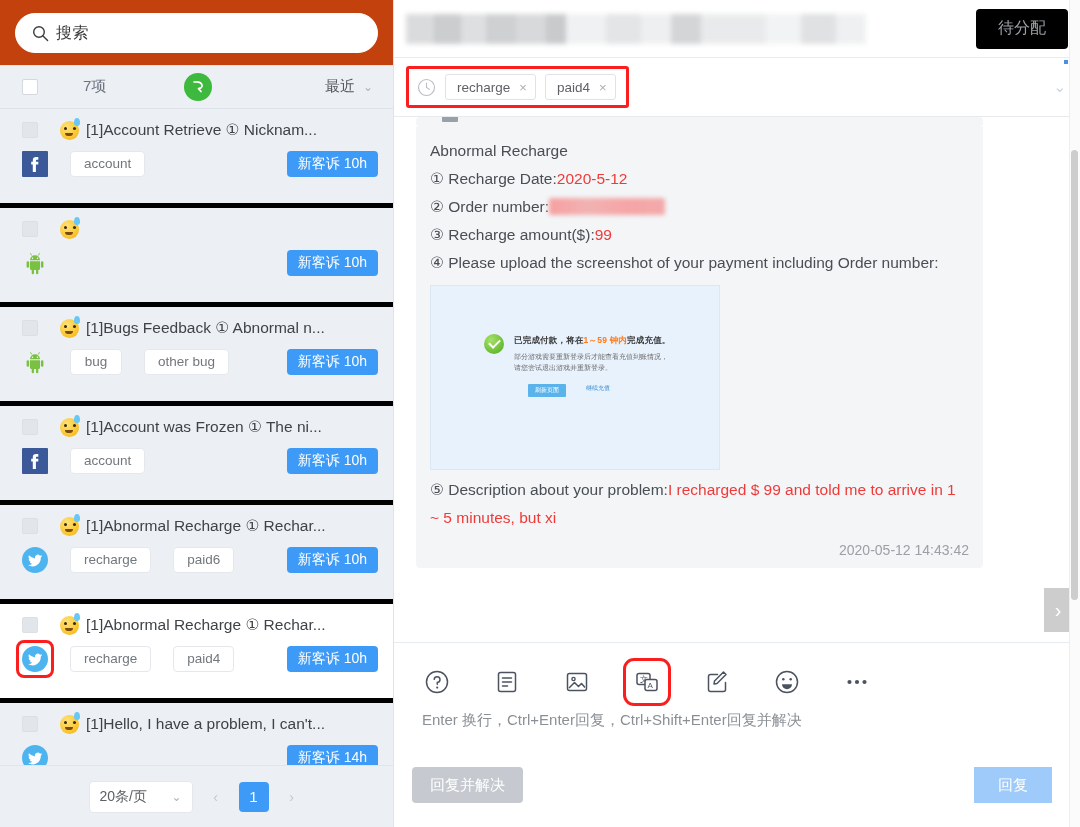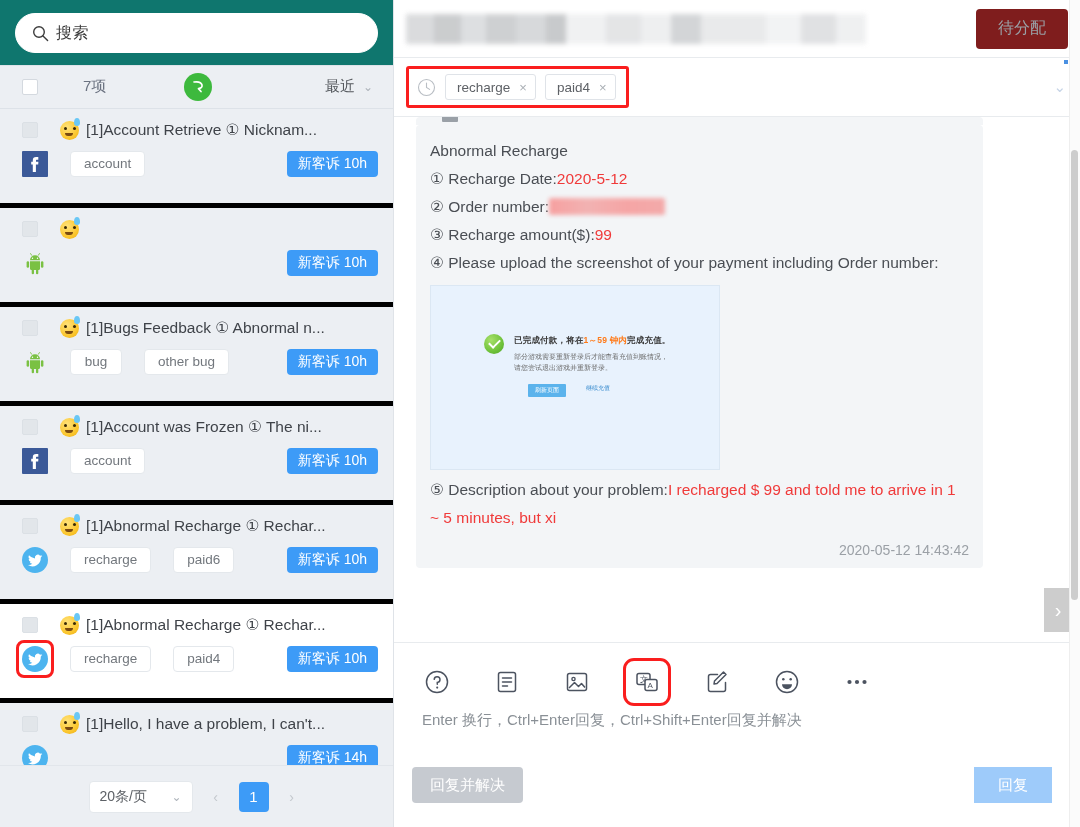--- a/index.html
+++ b/index.html
@@ -14,21 +14,21 @@
   
   .left-panel {
     width: 394px; height: 827px;
     background: #eceff3;
     border-right: 1px solid #dfe3e8;
     display: flex; flex-direction: column;
     position: relative;
   }
   .search-wrap {
     padding: 13px 15px 12px 15px;
-    background: #0f766e;
+    background: #c2410c;
   }
   .search-box {
     height: 40px; background: #ffffff; border-radius: 20px;
     display: flex; align-items: center; padding: 0 16px;
     border: 1px solid #ffffff;
   }
   .search-icon { width: 17px; height: 17px; flex: 0 0 auto; margin-right: 7px; }
   .search-icon svg { display: block; }
   .search-text { color: #3c3c3c; font-size: 16px; letter-spacing: 0.5px; }
 
@@ -150,21 +150,21 @@
         #f0f1f2 160px, #f0f1f2 200px, #e3e4e6 200px, #e3e4e6 235px,
         #eeeff0 235px, #eeeff0 265px, #d2d4d6 265px, #d2d4d6 295px,
         #e9eaeb 295px, #e9eaeb 360px, #f2f3f4 360px, #f2f3f4 395px,
         #dfe0e2 395px, #dfe0e2 430px, #eff0f1 430px, #eff0f1 462px);
     filter: blur(2.5px);
     max-width: 460px;
     opacity: 0.96;
   }
   .status-pill {
     margin-left: auto; height: 40px; padding: 0 22px;
-    background: #7f1d1d; border-radius: 4px; color: #9aa0a6;
+    background: #000000; border-radius: 4px; color: #9aa0a6;
     display: flex; align-items: center; font-size: 16px;
   }
 
   .tagbar {
     height: 59px; display: flex; align-items: center;
     border-bottom: 1px solid #e8ebee; padding: 0 14px 0 12px;
     flex: 0 0 auto; position: relative;
   }
   .tagbar-inner {
     display: flex; align-items: center; gap: 9px;

